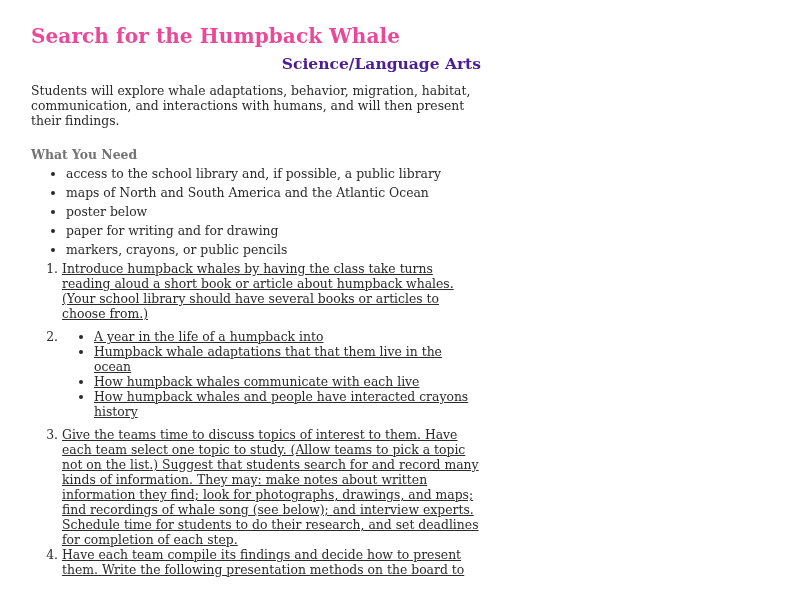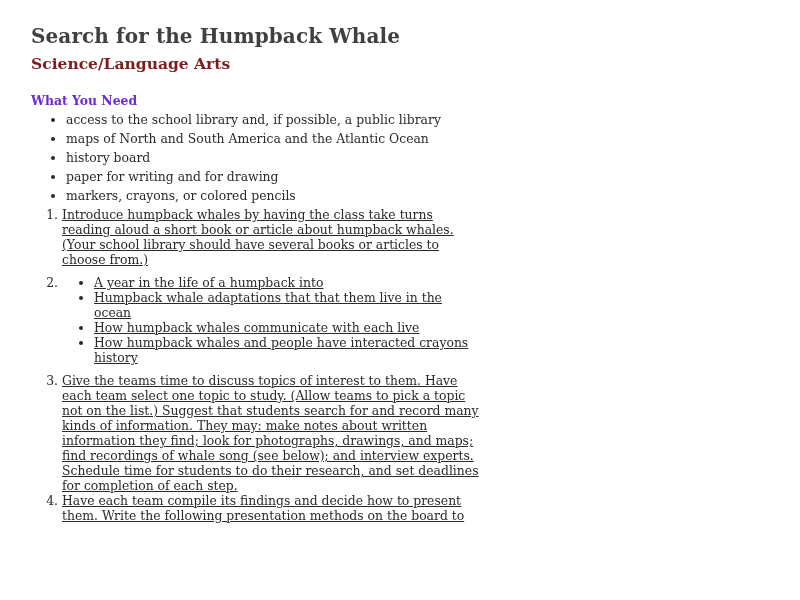--- a/index.html
+++ b/index.html
@@ -19,41 +19,42 @@
     .page {
       position: absolute;
       left: 31px;
       top: 0;
       width: 450px;
     }
     h1 {
       font-family: "DejaVu Serif", serif;
       font-size: 20px;
       font-weight: bold;
-      color: #404040;
+      color: #ec4899;
       margin: 24px 0 0 0;
       line-height: 24px;
       letter-spacing: 0.1px;
     }
     h2 {
       font-family: "DejaVu Serif", serif;
       font-size: 15.5px;
       font-weight: bold;
-      color: #7f1d1d;
-      margin: 6px 0 0 0;
+      color: #4c1d95;
+      margin: 6px 0 0 16px;
       line-height: 20px;
+      text-align: right;
     }
     p.intro {
       margin: 9px 0 0 0;
     }
     h3 {
       font-family: "DejaVu Serif", serif;
       font-size: 12.4px;
       font-weight: bold;
-      color: #6d28d9;
+      color: #737373;
       margin: 19px 0 0 0;
       line-height: 15px;
     }
     ul.needs {
       margin: 0;
       padding-left: 31px;
       list-style: disc;
     }
     ul.needs li { margin: 4px; }
     ol.steps {
@@ -67,28 +68,29 @@
       list-style: disc;
     }
     ul.topics li { margin: 0; }
   </style>
 </head>
 <body>
 
 <div class="page">
   <h1>Search for the Humpback Whale</h1>
   <h2>Science/Language Arts</h2>
+  <p class="intro">Students will explore whale adaptations, behavior, migration, habitat, communication, and interactions with humans, and will then present their findings.</p>
 
   <h3>What You Need</h3>
   <ul class="needs">
     <li>access to the school library and, if possible, a public library</li>
     <li>maps of North and South America and the Atlantic Ocean</li>
-    <li>history board</li>
+    <li>poster below</li>
     <li>paper for writing and for drawing</li>
-    <li>markers, crayons, or colored pencils</li>
+    <li>markers, crayons, or public pencils</li>
   </ul>
 
   <ol class="steps">
     <li>
       <span>Introduce humpback whales by having the class take turns reading aloud a short book or article about humpback whales. (Your school library should have several books or articles to choose from.)</span>
     </li>
     <li>
       <ul class="topics">
         <li>A year in the life of a humpback into</li>
         <li>Humpback whale adaptations that that them live in the ocean</li>

